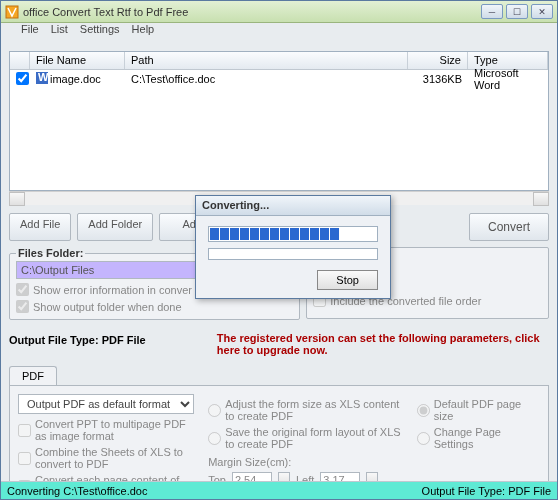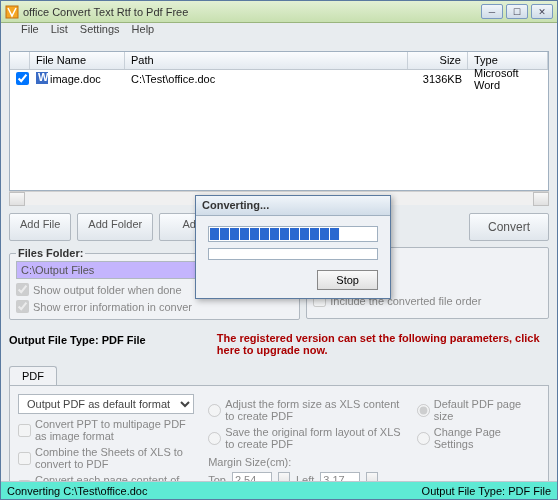--- a/index.html
+++ b/index.html
@@ -131,25 +131,25 @@
     <div class="btn btn-big">Convert</div>
   </div>
 
   <div class="twocol">
     <div class="left-side">
       <fieldset class="panel">
         <legend>Files Folder:</legend>
         <input class="folderinput" value="C:\Output Files" style="">
         <label class="chk">
             <input type="checkbox" checked="" disabled="" style="">
+            <span>Show error information in conver</span>
+          </label>
+        <label class="chk">
+            <input type="checkbox" checked="" disabled="" style="">
             <span>Show output folder when done</span>
-          </label>
-        <label class="chk">
-            <input type="checkbox" checked="" disabled="" style="">
-            <span>Show error information in conver</span>
           </label>
       </fieldset>
     </div>
     <div class="right-side">
       <div class="panel" style="height:72px">
         <label class="chk" style="margin-top:40px">
             <input type="checkbox" disabled="" style="">
             <span>Include the converted file order</span>
           </label>
       </div>

